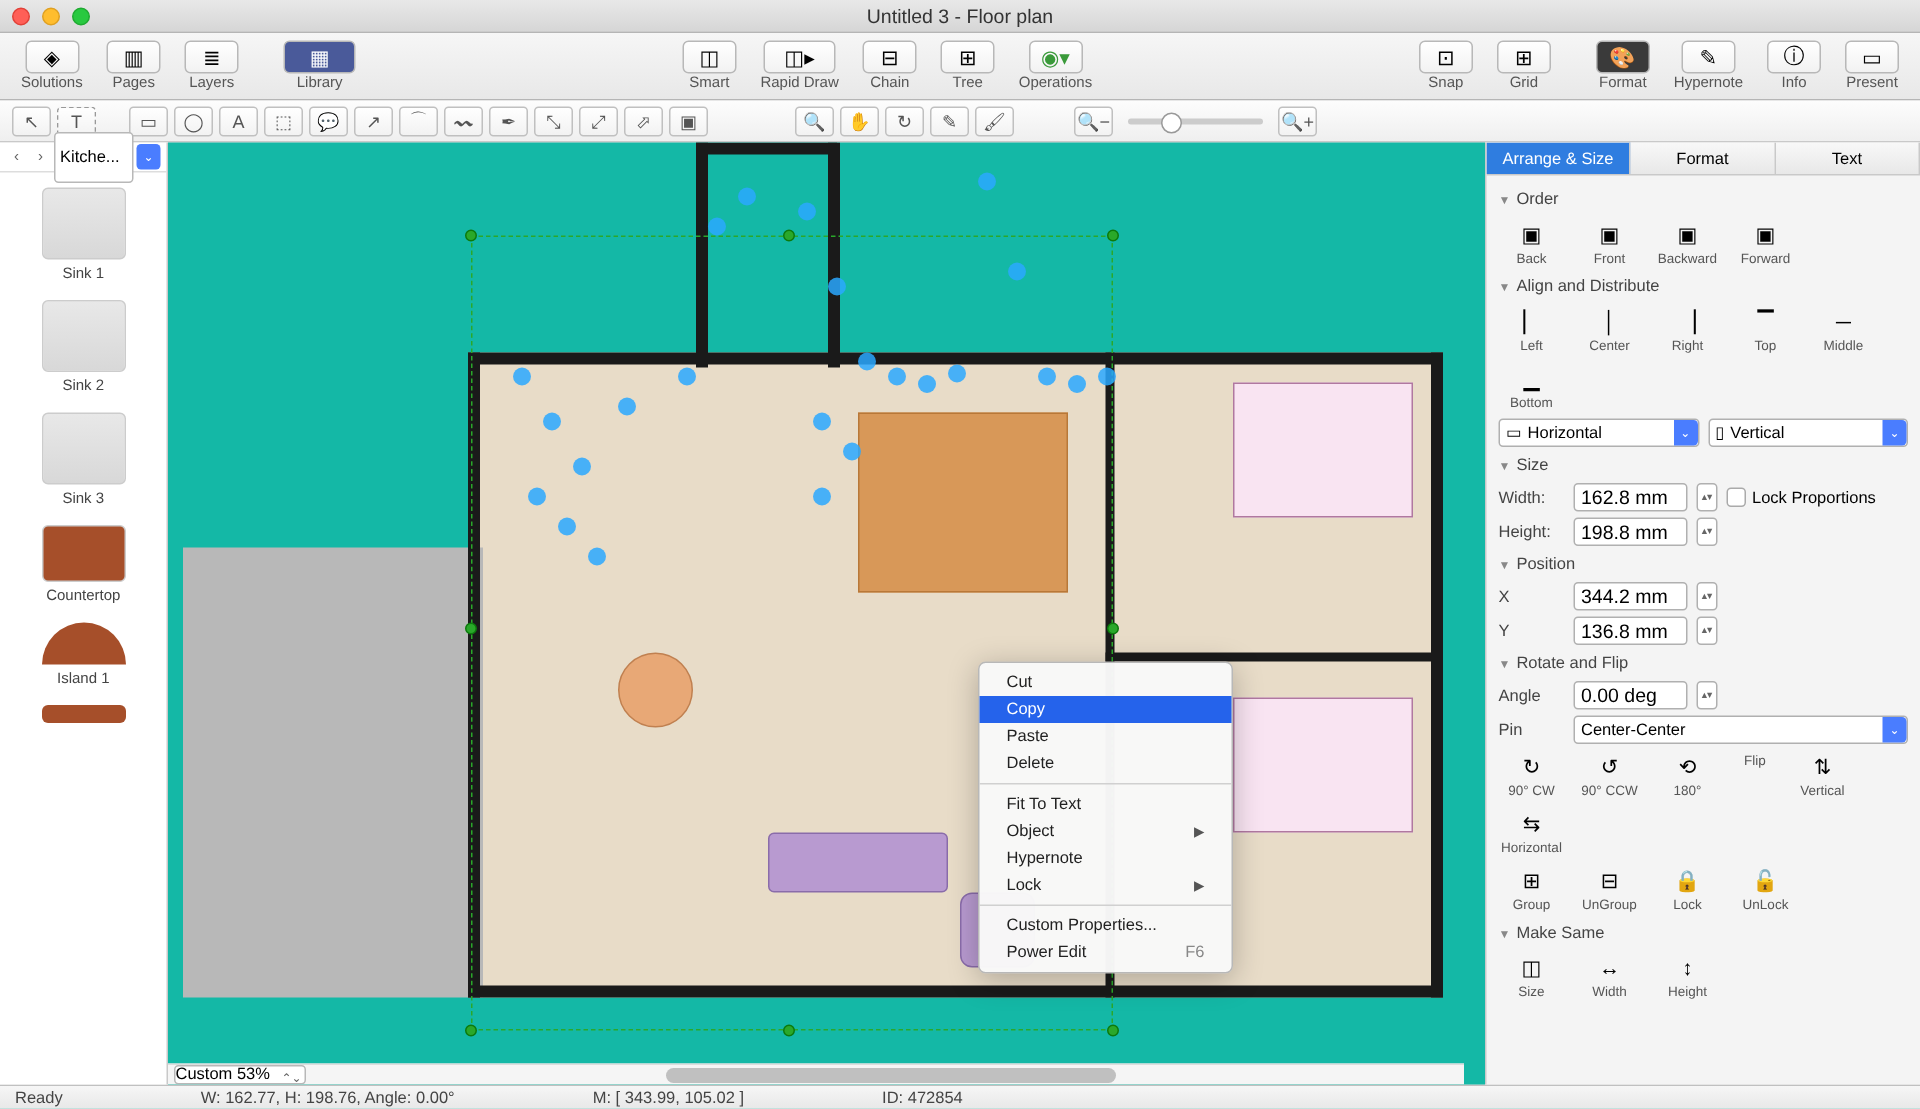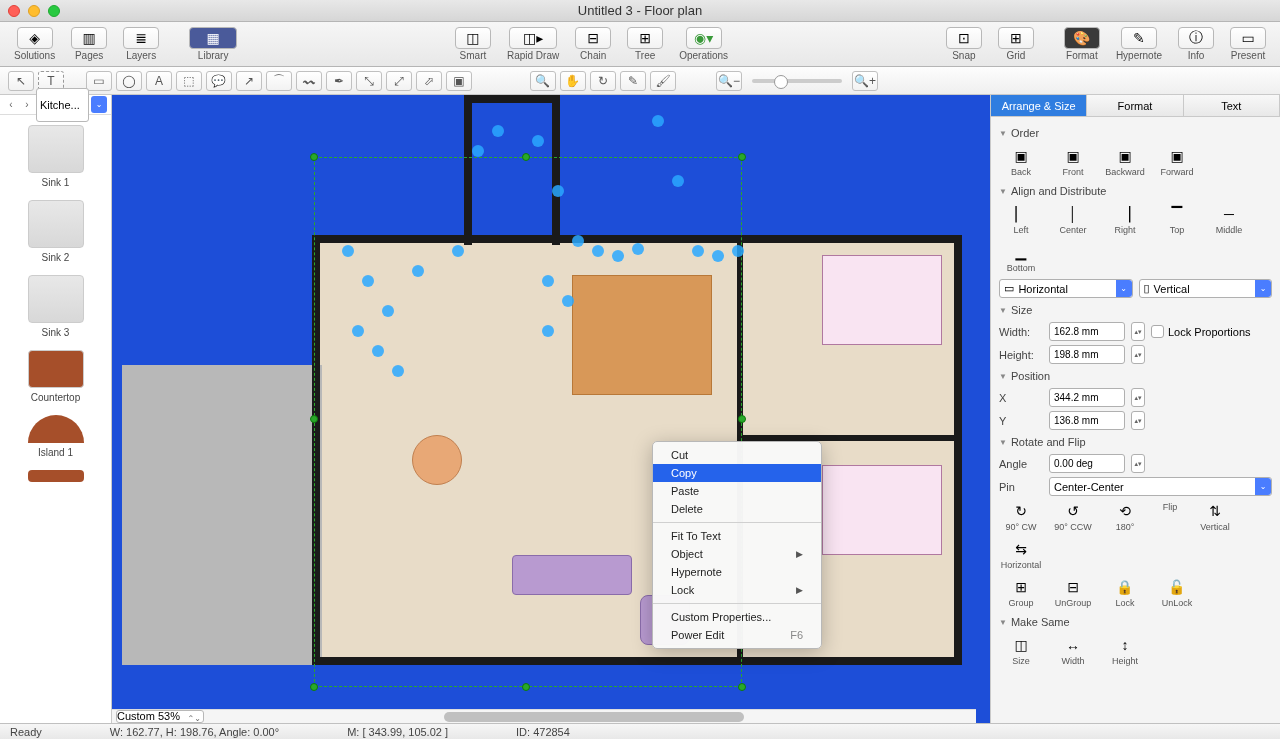--- a/index.html
+++ b/index.html
@@ -36,21 +36,21 @@
 .lib-items{flex:1;overflow:hidden;padding:4px 0}
 .lib-item{display:flex;flex-direction:column;align-items:center;padding:6px 0;cursor:pointer}
 .lib-thumb{width:56px;height:48px;background:#f5f5f5;border:1px solid #ccc;border-radius:4px;display:flex;align-items:center;justify-content:center;margin-bottom:4px}
 .lib-item-lbl{font-size:10px;color:#444}
 .lib-thumb.sink{background:linear-gradient(#e8e8e8,#d8d8d8)}
 .lib-thumb.counter{background:#a64f2a;width:56px;height:38px}
 .lib-thumb.island1{background:#a64f2a;width:56px;height:28px;border-radius:28px 28px 0 0;border:none}
 .lib-thumb.island2{background:#a64f2a;width:48px;height:26px;border-radius:48px 48px 0 0;border:none}
 .lib-thumb.island3{background:#a64f2a;width:56px;height:12px;border:none}
 
-.canvas{flex:1;background:#1d4ed8;position:relative;overflow:hidden}
+.canvas{flex:1;background:#14b8a6;position:relative;overflow:hidden}
 .canvas-inner{position:absolute;left:0;top:0;width:860px;height:620px}
 .floor{position:absolute;background:#fff}
 .wall{position:absolute;background:#1a1a1a}
 .sel-rect{position:absolute;border:1px dashed #2aa82a;pointer-events:none}
 .sel-handle{position:absolute;width:8px;height:8px;background:#2aa82a;border:1px solid #0c7a0c;border-radius:50%}
 .sel-dot{position:absolute;width:12px;height:12px;background:#2aa8ff;border-radius:50%;opacity:0.85}
 .furn{position:absolute}
 .bed{background:#f9e4f2;border:1px solid #b078a0}
 .sofa{background:#b89ad0;border:1px solid #8a6caa;border-radius:4px}
 .table-r{background:#e8a876;border:1px solid #c08050;border-radius:50%}
@@ -74,27 +74,27 @@
 .insp-tab.active{background:#2f7de0;color:#fff}
 .insp-body{flex:1;overflow-y:auto;padding:6px 8px}
 .sect-hdr{font-size:11px;color:#444;padding:4px 0;display:flex;align-items:center;gap:4px;cursor:pointer}
 .sect-hdr::before{content:"▼";font-size:8px;color:#888}
 .sect-row{display:flex;gap:8px;padding:4px 0;flex-wrap:wrap}
 .act-btn{display:flex;flex-direction:column;align-items:center;gap:2px;cursor:pointer;min-width:44px}
 .act-icon{width:22px;height:18px;display:flex;align-items:center;justify-content:center;font-size:14px}
 .act-lbl{font-size:9px;color:#555}
 .field-row{display:flex;align-items:center;gap:6px;padding:2px 0}
 .field-lbl{width:44px;font-size:11px;color:#444}
-.field-input{width:76px;height:19px;background:#fff;border:1px solid #b0b0b0;border-radius:3px;font-size:10px;padding:0 4px;display:flex;align-items:center;position:relative}
+.field-input{width:76px;height:19px;background:#fff;border:1px solid #b0b0b0;border-radius:3px;font-size:13px;padding:0 4px;display:flex;align-items:center;position:relative}
 .field-stepper{width:14px;height:19px;background:#fff;border:1px solid #b0b0b0;border-radius:3px;font-size:7px;display:flex;flex-direction:column;align-items:center;justify-content:center;color:#666;line-height:6px;cursor:pointer}
 .combo{flex:1;height:19px;background:#fff;border:1px solid #b0b0b0;border-radius:3px;font-size:11px;padding:0 4px;display:flex;align-items:center;position:relative}
 .combo-btn{position:absolute;right:0;top:0;width:16px;height:100%;background:#4a7dff;border-radius:0 3px 3px 0;display:flex;align-items:center;justify-content:center;color:#fff;font-size:8px}
 .cbx{width:13px;height:13px;background:#fff;border:1px solid #aaa;border-radius:3px;margin-right:4px}
 
-.status{height:16px;background:linear-gradient(#f6f6f6,#e8e8e8);border-top:1px solid #c0c0c0;display:flex;align-items:center;font-size:10px;color:#444;padding:0 10px;gap:68px}
+.status{height:16px;background:linear-gradient(#f6f6f6,#e8e8e8);border-top:1px solid #c0c0c0;display:flex;align-items:center;font-size:10px;color:#444;padding:0 10px;gap:92px}
 </style>
 </head>
 <body>
 
 <div class="titlebar">
   <div class="traffic">
     <span class="tr-close"></span>
     <span class="tr-min"></span>
     <span class="tr-max"></span>
   </div>

